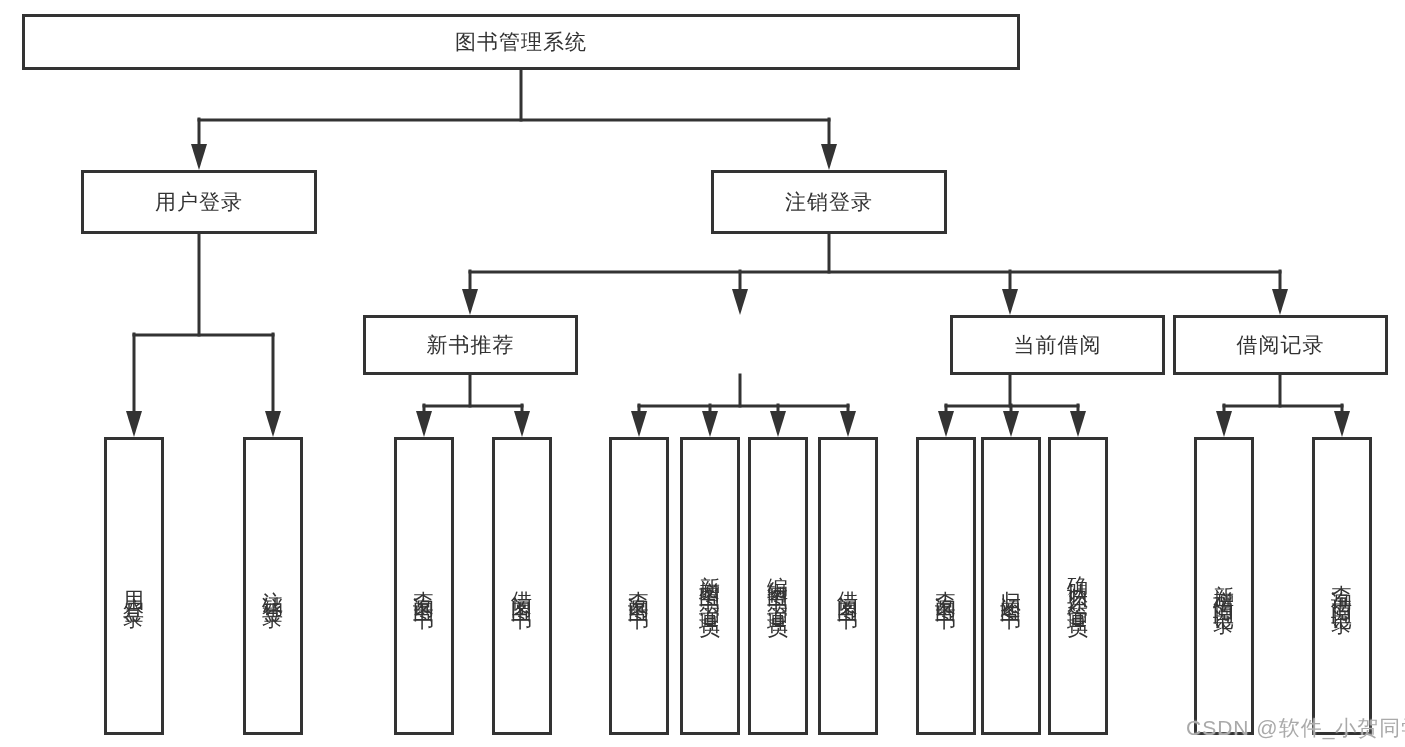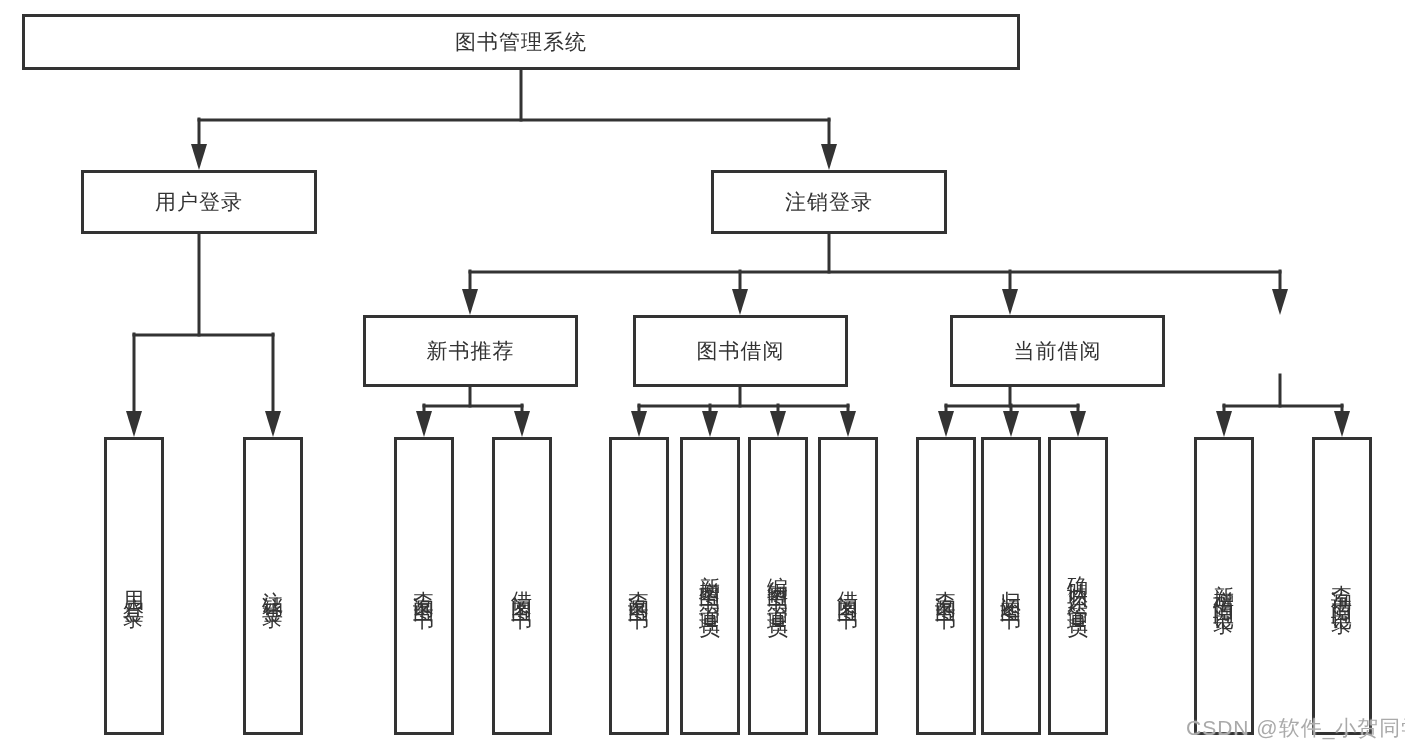--- a/index.html
+++ b/index.html
@@ -41,21 +41,21 @@
     height: 56px;
   }
   .l2 {
     top: 170px;
     width: 236px;
     height: 64px;
   }
   .l3 {
     top: 315px;
     width: 215px;
-    height: 72px;
+    height: 60px;
   }
   .leaf {
     top: 437px;
     width: 60px;
     height: 298px;
     writing-mode: vertical-rl;
     letter-spacing: 6px;
     font-size: 21px;
   }
   .watermark {
@@ -143,22 +143,22 @@
       <polygon points="1334,411 1350,411 1342,437"></polygon>
     </g>
   </svg>
 
   <div class="box root">图书管理系统</div>
 
   <div class="box l2" style="left:81px">用户登录</div>
   <div class="box l2" style="left:711px">注销登录</div>
 
   <div class="box l3" style="left:363px">新书推荐</div>
-  <div class="box l3" style="left:633px">图书借阅</div>
   <div class="box l3" style="left:950px">当前借阅</div>
+  <div class="box l3" style="left:1173px">借阅记录</div>
 
   <div class="box leaf" style="left:104px">用户登录</div>
   <div class="box leaf" style="left:243px">注销登录</div>
 
   <div class="box leaf" style="left:394px">查询图书</div>
   <div class="box leaf" style="left:492px">借阅图书</div>
 
   <div class="box leaf" style="left:609px">查询图书</div>
   <div class="box leaf" style="left:680px">新增图书（管理员）</div>
   <div class="box leaf" style="left:748px">编辑图书（管理员）</div>

